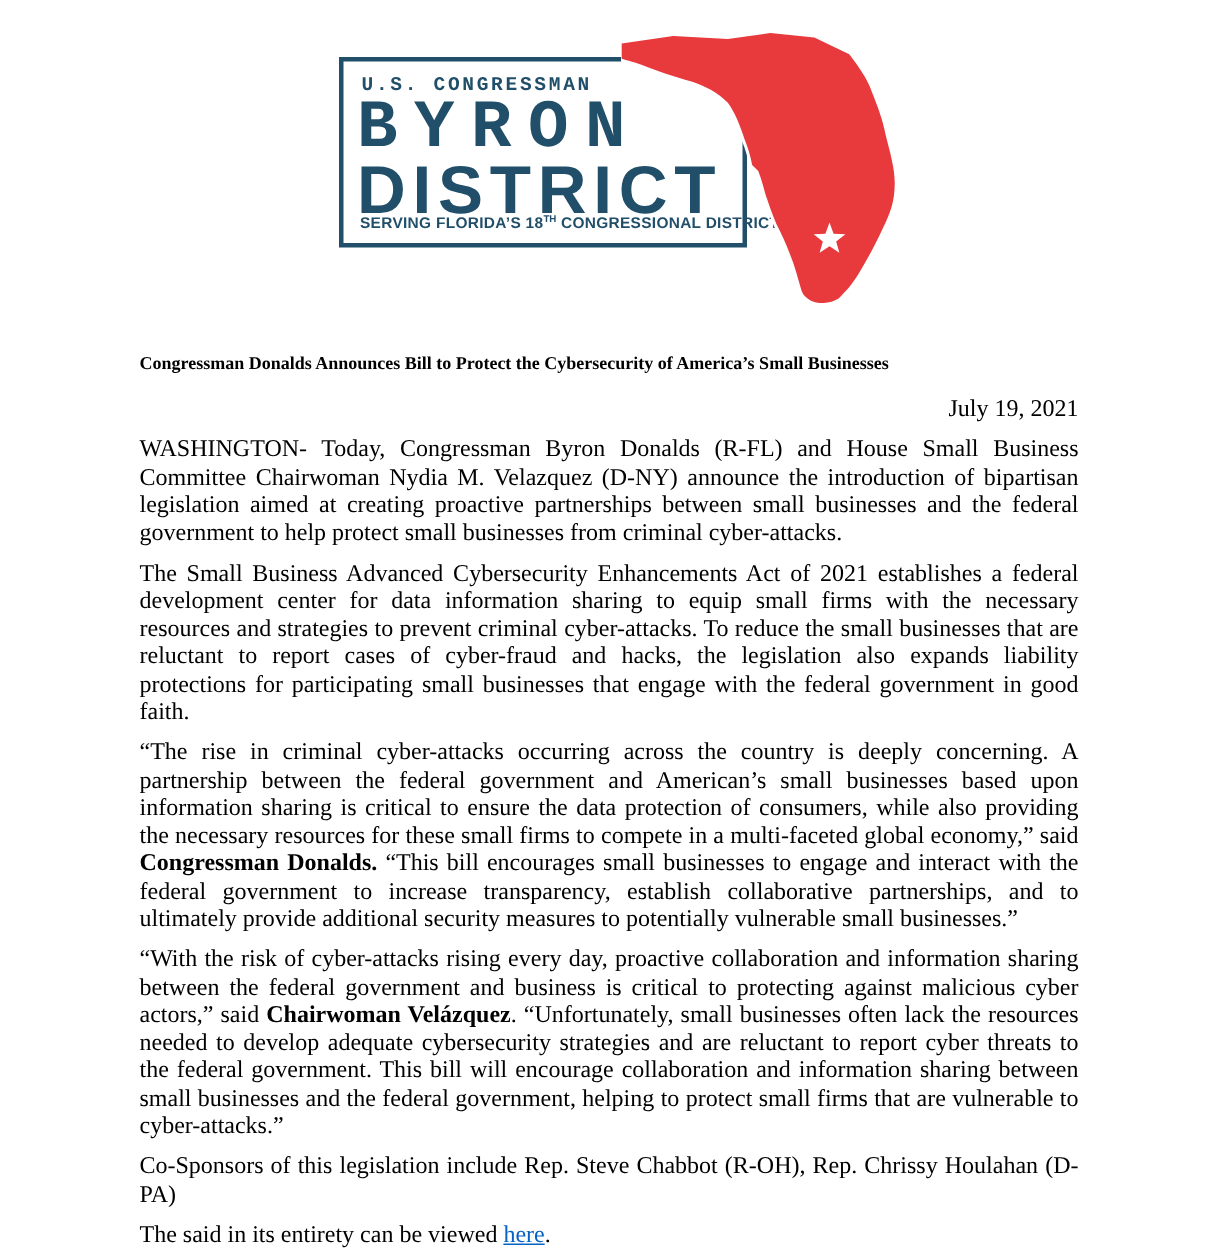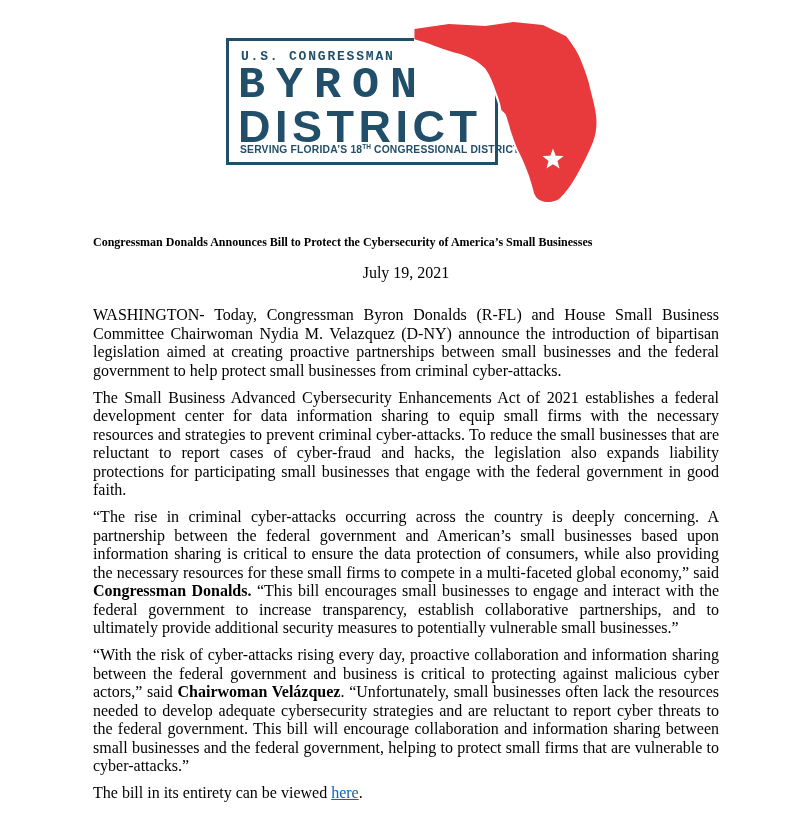--- a/index.html
+++ b/index.html
@@ -36,21 +36,21 @@
   .fl-shape { fill:var(--red, #e8393d); stroke:#ffffff; stroke-width:4; paint-order:stroke fill; }
   .fl-star { fill:#ffffff; }
 
   
   .doc {
     width:626px; margin:31px 0 0 93px;
     font-family:"Liberation Serif", "DejaVu Serif", serif;
     font-size:16px; line-height:18.5px; color:var(--text, #000000);
   }
   .headline { font-size:12px; font-weight:bold; margin:0 0 12px 0; white-space:nowrap; }
-  .date-line { text-align:center; margin:0 0 24px 0; }
+  .date-line { text-align:right; margin:0 0 9px 0; }
   .para { margin:0 0 8.5px 0; text-align:justify; }
   .para.left { text-align:left; }
   a.doc-link { color:var(--link-blue, #0563c1); text-decoration:underline; cursor:pointer; }
 </style>
 </head>
 <body>
 
 <div class="page">
 
   <header class="logo-wrap">
@@ -85,17 +85,18 @@
     </svg>
   </header>
 
   <article class="doc">
     <h1 class="headline">Congressman Donalds Announces Bill to Protect the Cybersecurity of America’s Small Businesses</h1>
     <div class="date-line">July 19, 2021</div>
     <p class="para"><span>WASHINGTON- Today, Congressman Byron Donalds (R-FL) and House Small Business Committee Chairwoman Nydia M. Velazquez (D-NY) announce the introduction of bipartisan legislation aimed at creating proactive partnerships between small businesses and the federal government to help protect small businesses from criminal cyber-attacks.</span></p>
     <p class="para"><span>The Small Business Advanced Cybersecurity Enhancements Act of 2021 establishes a federal development center for data information sharing to equip small firms with the necessary resources and strategies to prevent criminal cyber-attacks. To reduce the small businesses that are reluctant to report cases of cyber-fraud and hacks, the legislation also expands liability protections for participating small businesses that engage with the federal government in good faith.</span></p>
     <p class="para"><span>“The rise in criminal cyber-attacks occurring across the country is deeply concerning. A partnership between the federal government and American’s small businesses based upon information sharing is critical to ensure the data protection of consumers, while also providing the necessary resources for these small firms to compete in a multi-faceted global economy,” said </span><strong>Congressman Donalds.</strong><span> “This bill encourages small businesses to engage and interact with the federal government to increase transparency, establish collaborative partnerships, and to ultimately provide additional security measures to potentially vulnerable small businesses.”</span></p>
     <p class="para"><span>“With the risk of cyber-attacks rising every day, proactive collaboration and information sharing between the federal government and business is critical to protecting against malicious cyber actors,” said </span><strong>Chairwoman Velázquez</strong><span>. “Unfortunately, small businesses often lack the resources needed to develop adequate cybersecurity strategies and are reluctant to report cyber threats to the federal government. This bill will encourage collaboration and information sharing between small businesses and the federal government, helping to protect small firms that are vulnerable to cyber-attacks.”</span></p>
-    <p class="para left"><span>The bill in its entirety can be viewed </span><a class="doc-link" href="#">here</a><span>.</span></p>
+    <p class="para"><span>Co-Sponsors of this legislation include Rep. Steve Chabbot (R-OH), Rep. Chrissy Houlahan (D-PA)</span></p>
+    <p class="para left"><span>The said in its entirety can be viewed </span><a class="doc-link" href="#">here</a><span>.</span></p>
 
   </article>
 
 </div>
 
 </body></html>

